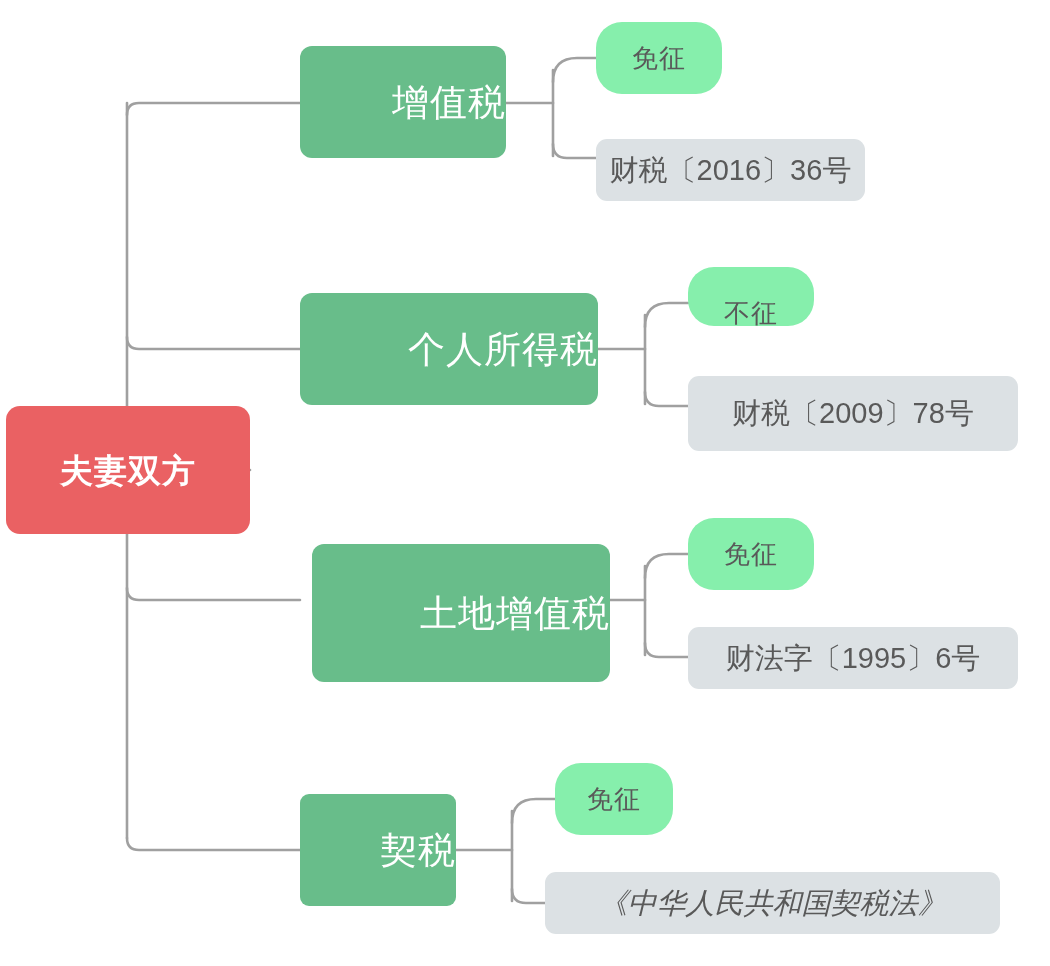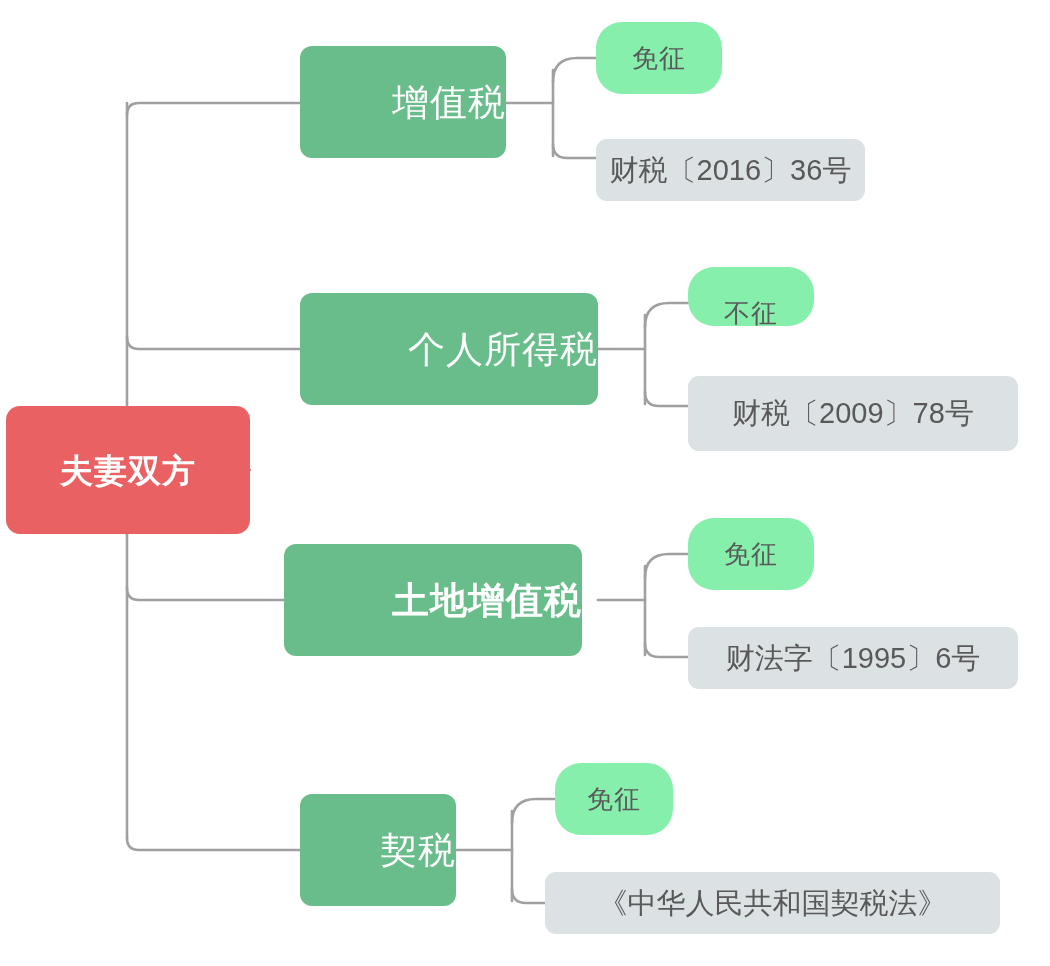--- a/index.html
+++ b/index.html
@@ -125,33 +125,33 @@
   <div class="node branch-node" style="left:300px; top:293px; width:298px; height:112px;padding-left:33px;">
     <span>个人所得税</span>
   </div>
   <div class="node leaf-status" style="left:688px; top:267px; width:126px; height:59px;align-items:flex-end;">
     <span>不征</span>
   </div>
   <div class="node leaf-ref" style="left:688px; top:376px; width:330px; height:75px;">
     <span>财税〔2009〕78号</span>
   </div>
 
-  <div class="node branch-node" style="left:284px; top:544px; width:298px; height:112px;font-weight:bold;">
+  <div class="node branch-node" style="left:312px; top:544px; width:298px; height:138px;">
     <span>土地增值税</span>
   </div>
   <div class="node leaf-status" style="left:688px; top:518px; width:126px; height:72px;">
     <span>免征</span>
   </div>
   <div class="node leaf-ref" style="left:688px; top:627px; width:330px; height:62px;text-align:right;">
     <span>财法字〔1995〕6号</span>
   </div>
 
-  <div class="node branch-node" style="left:300px; top:794px; width:156px; height:112px;">
+  <div class="node branch-node" style="left:300px; top:794px; width:156px; height:112px;border-radius:9px;">
     <span>契税</span>
   </div>
   <div class="node leaf-status" style="left:555px; top:763px; width:118px; height:72px;">
     <span>免征</span>
   </div>
-  <div class="node leaf-ref" style="left:545px; top:872px; width:455px; height:62px;">
+  <div class="node leaf-ref" style="left:545px; top:872px; width:455px; height:62px;font-style:italic;">
     <span>《中华人民共和国契税法》</span>
   </div>
 
 </div>
 
 </body></html>

